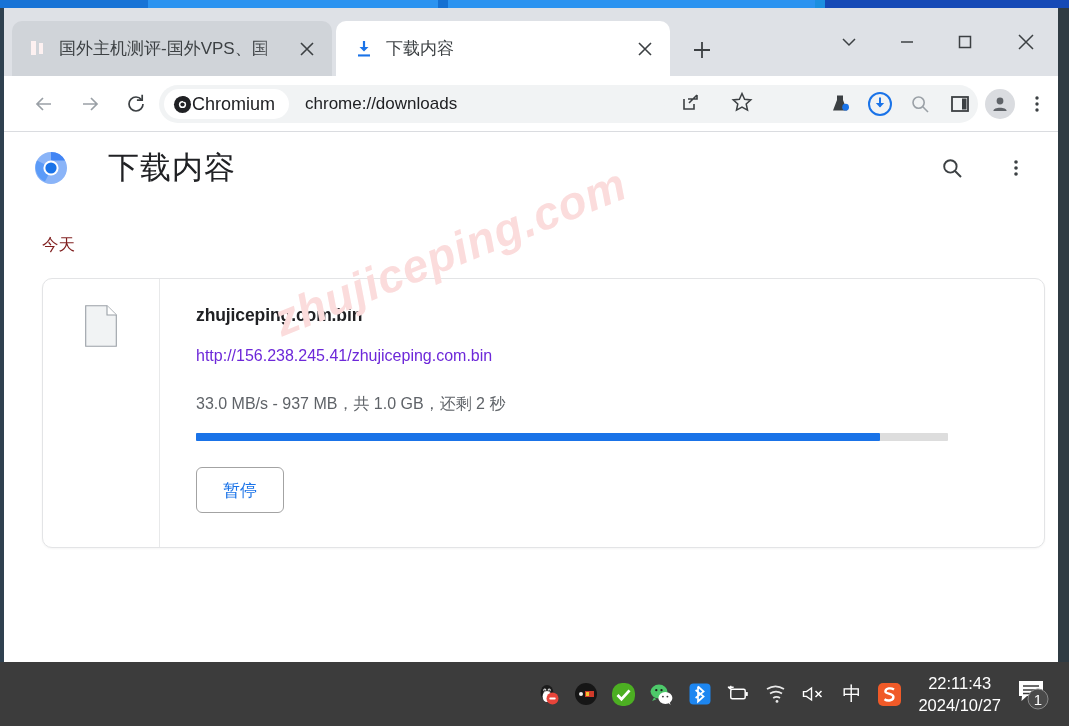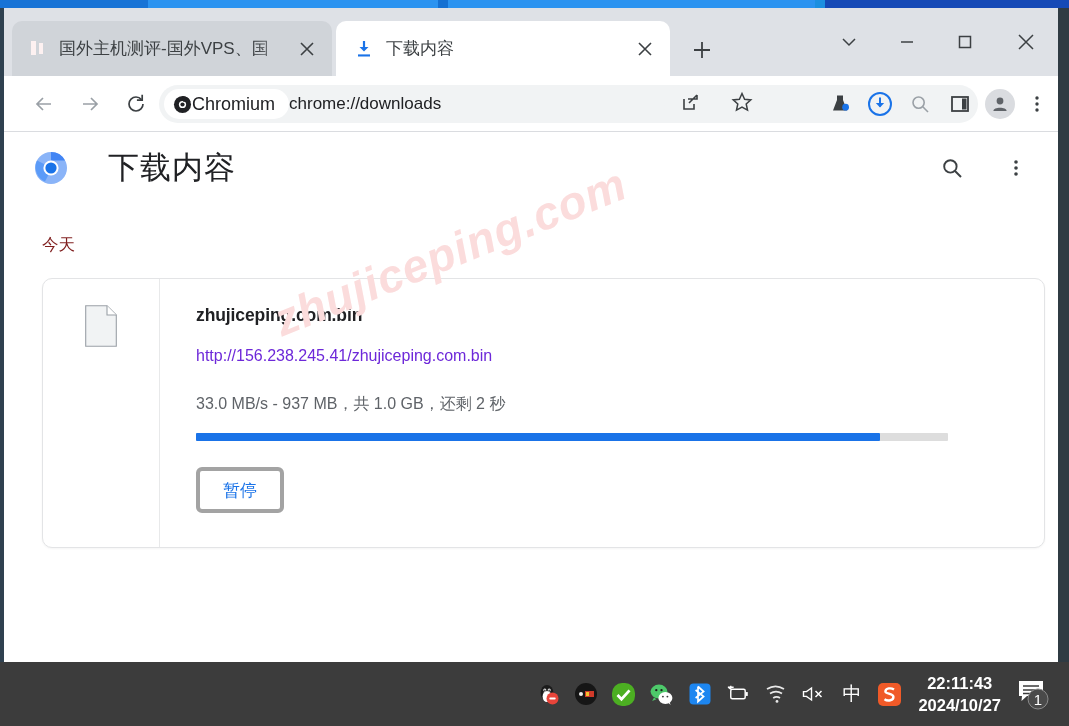--- a/index.html
+++ b/index.html
@@ -127,21 +127,21 @@
   .brand-chip {
     display: flex; align-items: center;
     background: #ffffff;
     border-radius: 16px;
     height: 30px; margin-left: 5px; padding: 0 14px 0 9px;
   }
   .brand-chip .label {
     font-size: 18px; color: #202124; margin-left: 0; white-space: nowrap;
   }
   .omni-url {
-    font-size: 17px; color: #202124; 
+    font-size: 17px; color: #202124; margin-left: 16px;
     white-space: nowrap; overflow: hidden;
   }
   .toolbar-right {
     position: absolute; right: 4px; top: 0; height: 56px;
     display: flex; align-items: center;
   }
   .tbtn {
     width: 40px; height: 40px;
     display: flex; align-items: center; justify-content: center;
     border-radius: 50%; position: relative;
@@ -220,21 +220,21 @@
   }
   .progress-fill {
     height: 8px; background: #1a73e8; border-radius: 1px;
   }
   .card-buttons {
     position: absolute; left: 36px; top: 188px;
     display: flex; gap: 18px;
   }
   .chip-btn {
     min-width: 88px; height: 46px; padding: 0 20px;
-    border: 4px solid #a3a3a3; border-radius: 6px;
+    border: 1px solid #a3a3a3; border-radius: 6px;
     background: #ffffff; color: #1a73e8;
     font-size: 17px; font-family: Liberation Serif, serif;
     display: flex; align-items: center; justify-content: center;
     cursor: pointer;
   }
 
   
   .watermark {
     position: absolute; left: 262px; top: 165px;
     font-size: 46px; font-weight: bold; font-style: italic;
@@ -257,21 +257,20 @@
   .tray { display: flex; align-items: center; gap: 13px; }
   .tray-icon {
     width: 25px; height: 25px;
     display: flex; align-items: center; justify-content: center;
     position: relative;
   }
   .clock {
     margin-left: 16px; margin-right: 12px;
     color: #ffffff; font-size: 16.5px; line-height: 1.35;
     text-align: center;
-    font-weight: bold;
   }
   .notif {
     margin-right: 16px; width: 40px; height: 40px; position: relative;
   }
   .ime-box {
     width: 25px; height: 25px; color: #ffffff;
     font-size: 19px; display: flex; align-items: center; justify-content: center;
   }
 </style>
 </head>

